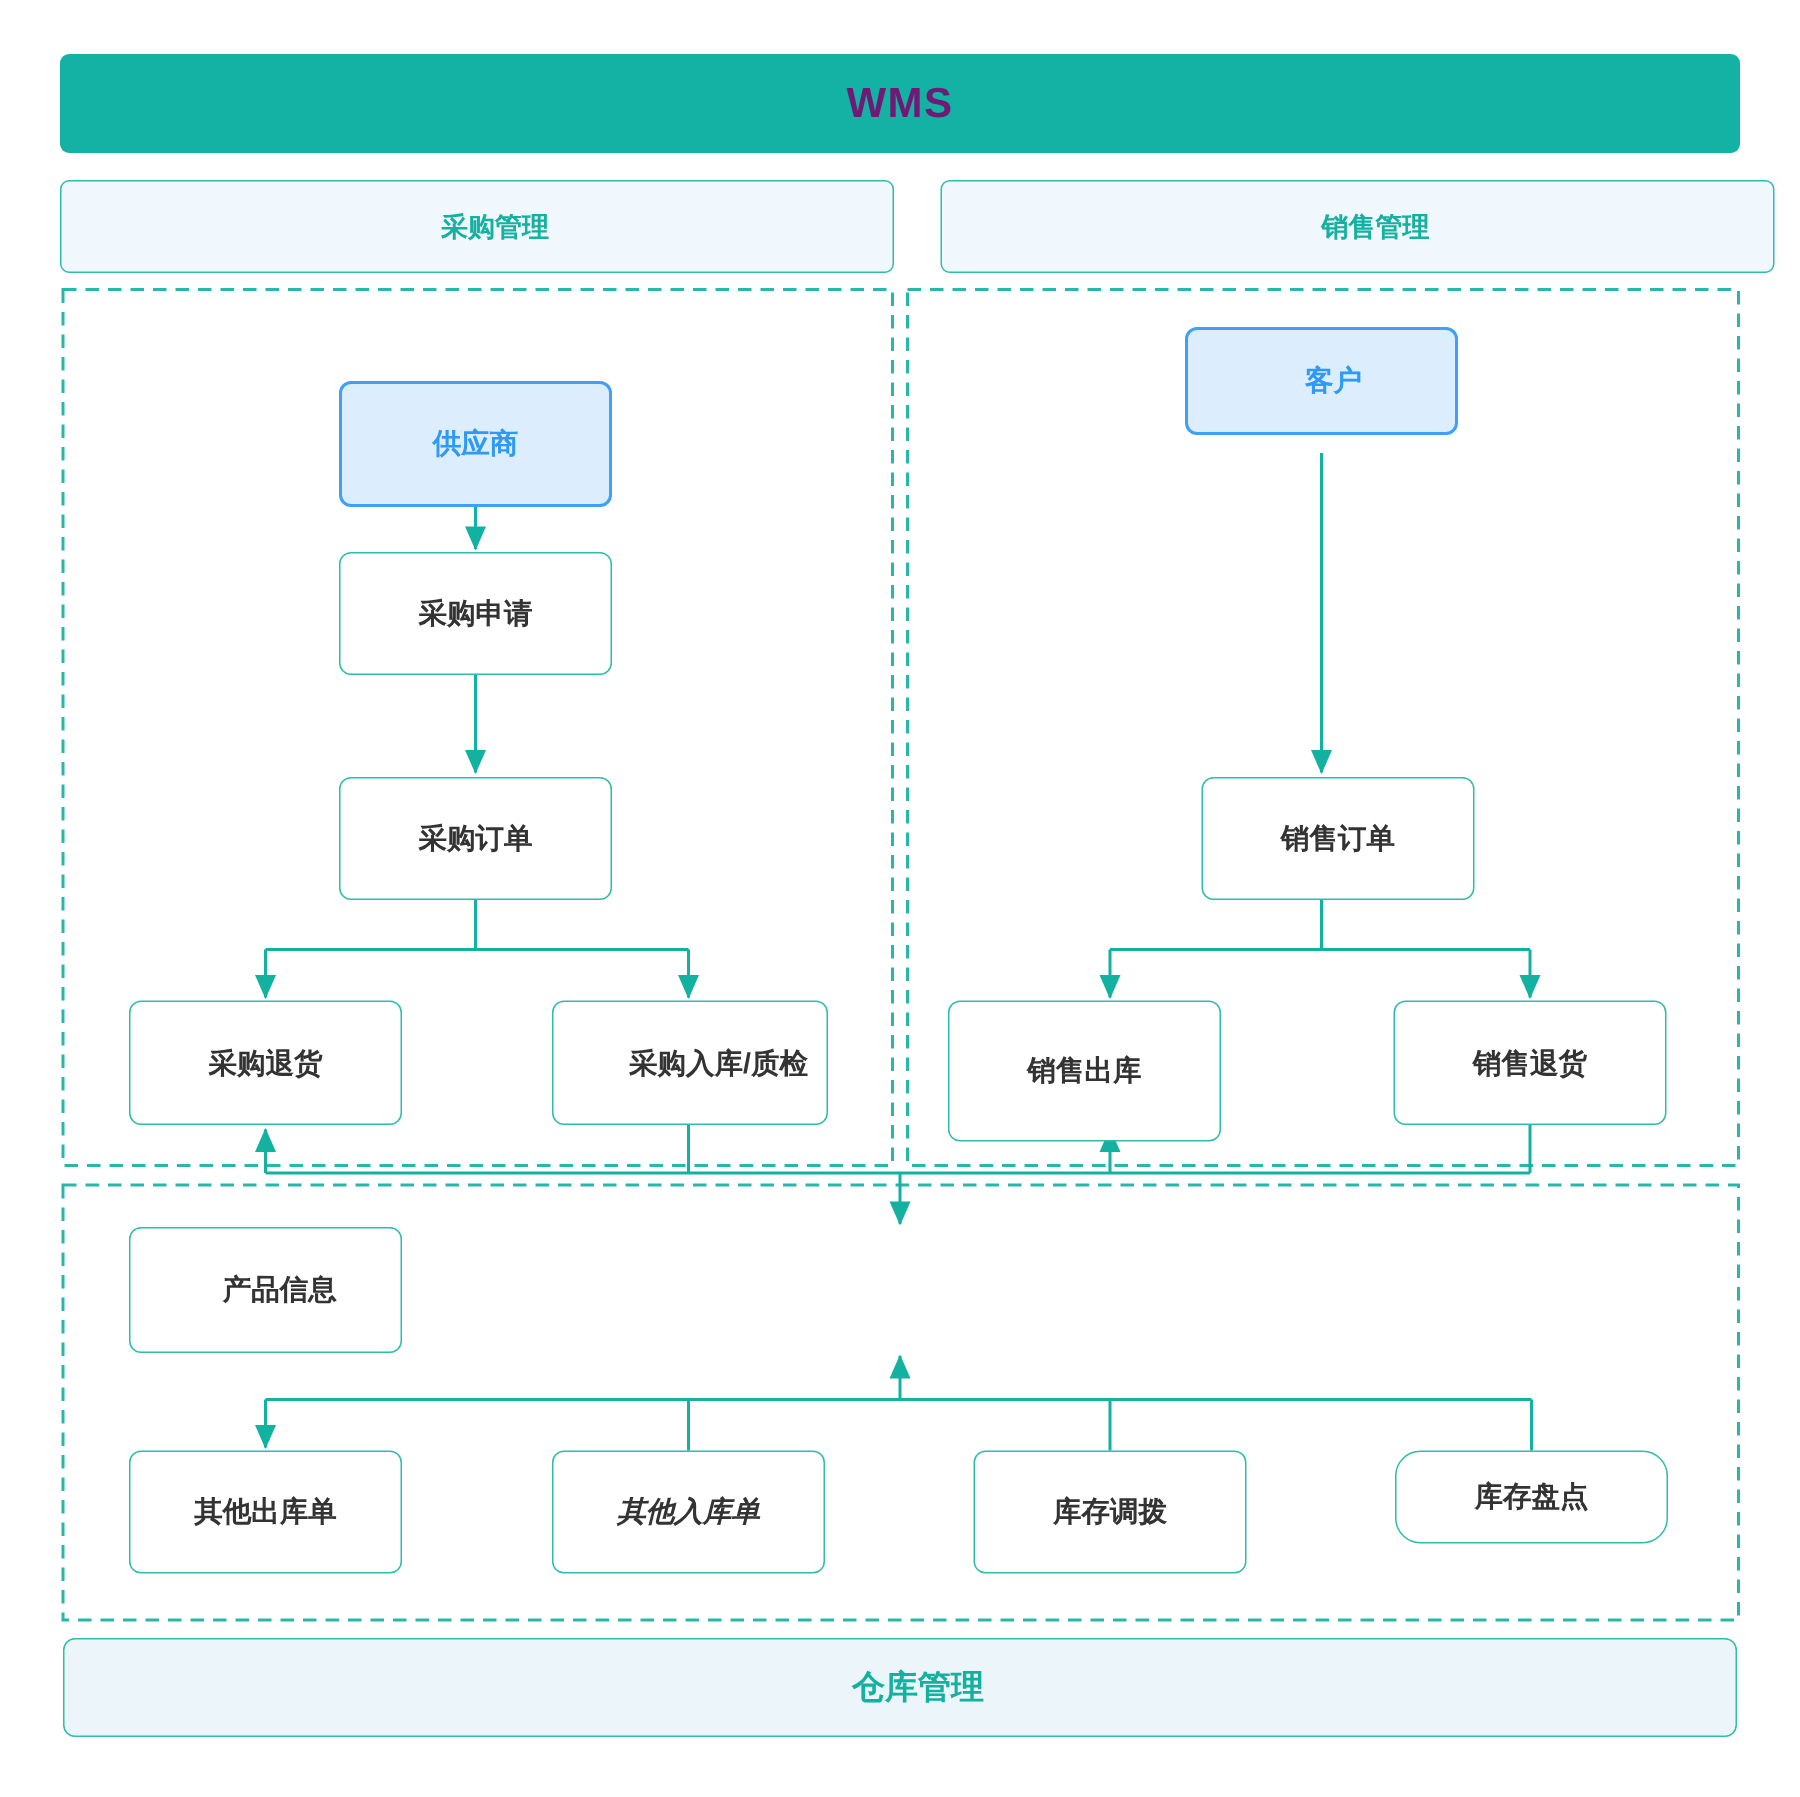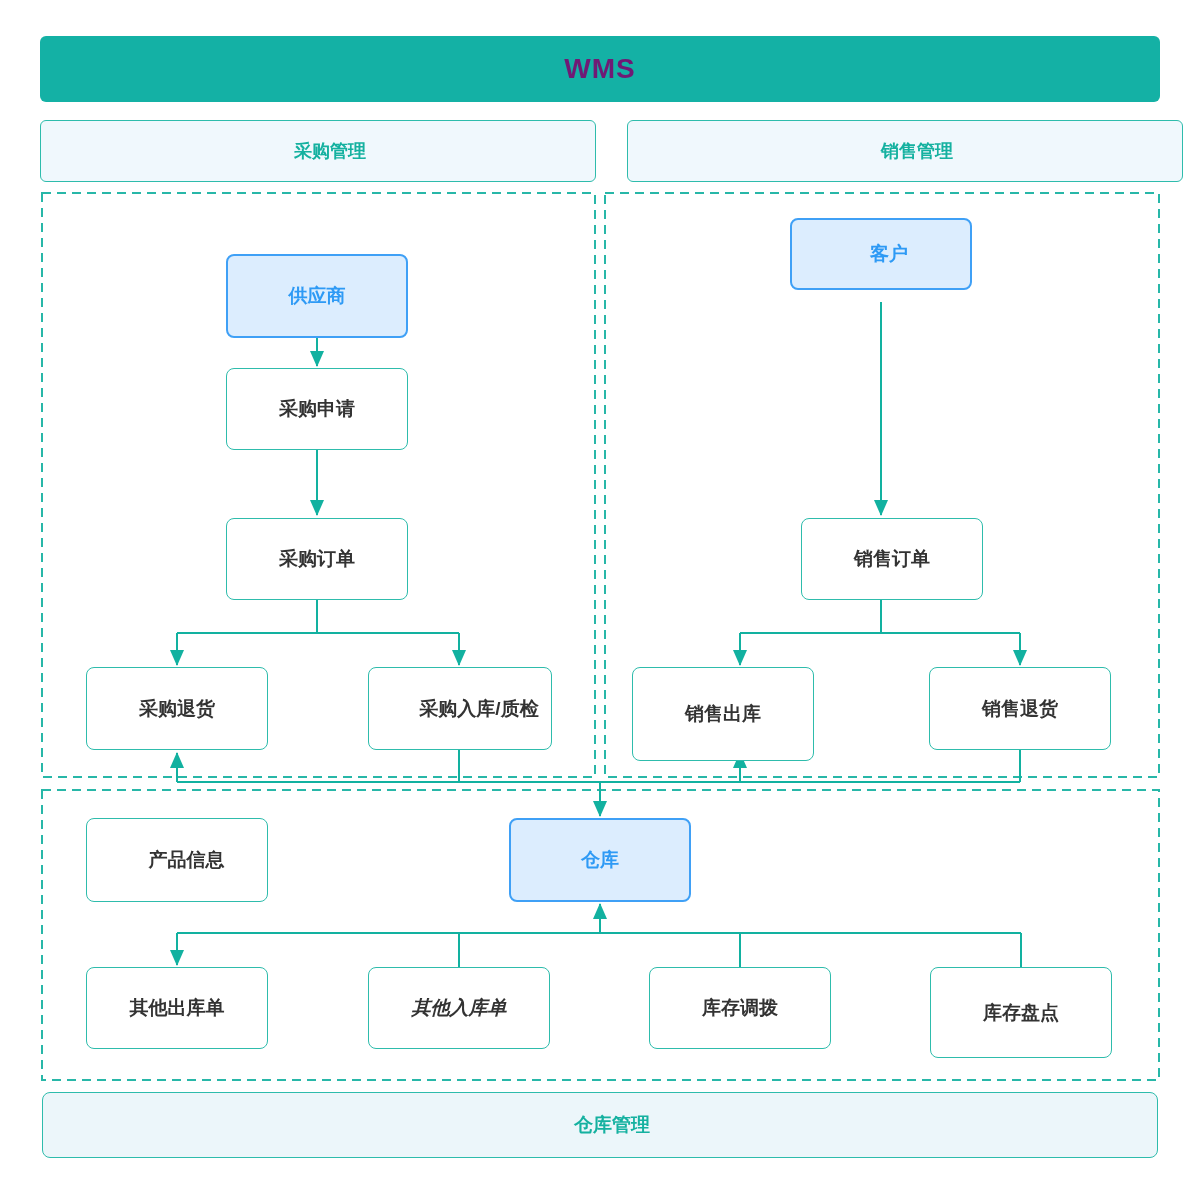--- a/index.html
+++ b/index.html
@@ -31,21 +31,21 @@
     background: var(--light-fill);
     border: 1.5px solid var(--node-border);
     color: var(--teal-text);
     font-size: 18px;
     border-radius: 6px;
     padding-left: 24px;
   }
   .purchase-header { left: 40px; top: 120px; width: 556px; height: 62px; }
   .sales-header    { left: 604px; top: 120px; width: 556px; height: 62px; margin-left: 23px; }
   .warehouse-bar   { left: 42px; top: 1092px; width: 1116px; height: 66px;
-                     background: var(--wh-bar-fill); font-size: 19px; border-radius: 8px; }
+                     background: var(--wh-bar-fill); font-size: 22px; border-radius: 8px; }
   .edges {
     position: absolute;
     left: 0; top: 0;
     width: 1200px; height: 1198px;
   }
   .edges path.line, .edges rect.region {
     fill: none;
     stroke: var(--line);
     stroke-width: 2;
   }
@@ -124,19 +124,18 @@
   <div class="node" style="left:226px; top:518px; width:182px; height:82px;">采购订单</div>
   <div class="node" style="left:86px; top:667px; width:182px; height:83px;">采购退货</div>
   <div class="node" style="left:368px; top:667px; width:184px; height:83px;padding-left:38px;">采购入库/质检</div>
 
   <div class="node blue" style="left:790px; top:218px; width:182px; height:72px;padding-left:16px;">客户</div>
   <div class="node" style="left:790px; top:518px; width:182px; height:82px;margin-left:11px;">销售订单</div>
   <div class="node" style="left:632px; top:667px; width:182px; height:94px;">销售出库</div>
   <div class="node" style="left:929px; top:667px; width:182px; height:83px;">销售退货</div>
 
   <div class="node" style="left:86px; top:818px; width:182px; height:84px;padding-left:19px;">产品信息</div>
-  <div class="node blue" style="left:509px; top:818px; width:182px; height:84px;">仓库</div>
   <div class="node" style="left:86px; top:967px; width:182px; height:82px;">其他出库单</div>
   <div class="node" style="left:368px; top:967px; width:182px; height:82px;font-style:italic;">其他入库单</div>
   <div class="node" style="left:649px; top:967px; width:182px; height:82px;">库存调拨</div>
-  <div class="node" style="left:930px; top:967px; width:182px; height:91px;">库存盘点</div>
+  <div class="node" style="left:930px; top:967px; width:182px; height:62px;border-radius:17px;">库存盘点</div>
 
 </div>
 
 </body></html>

